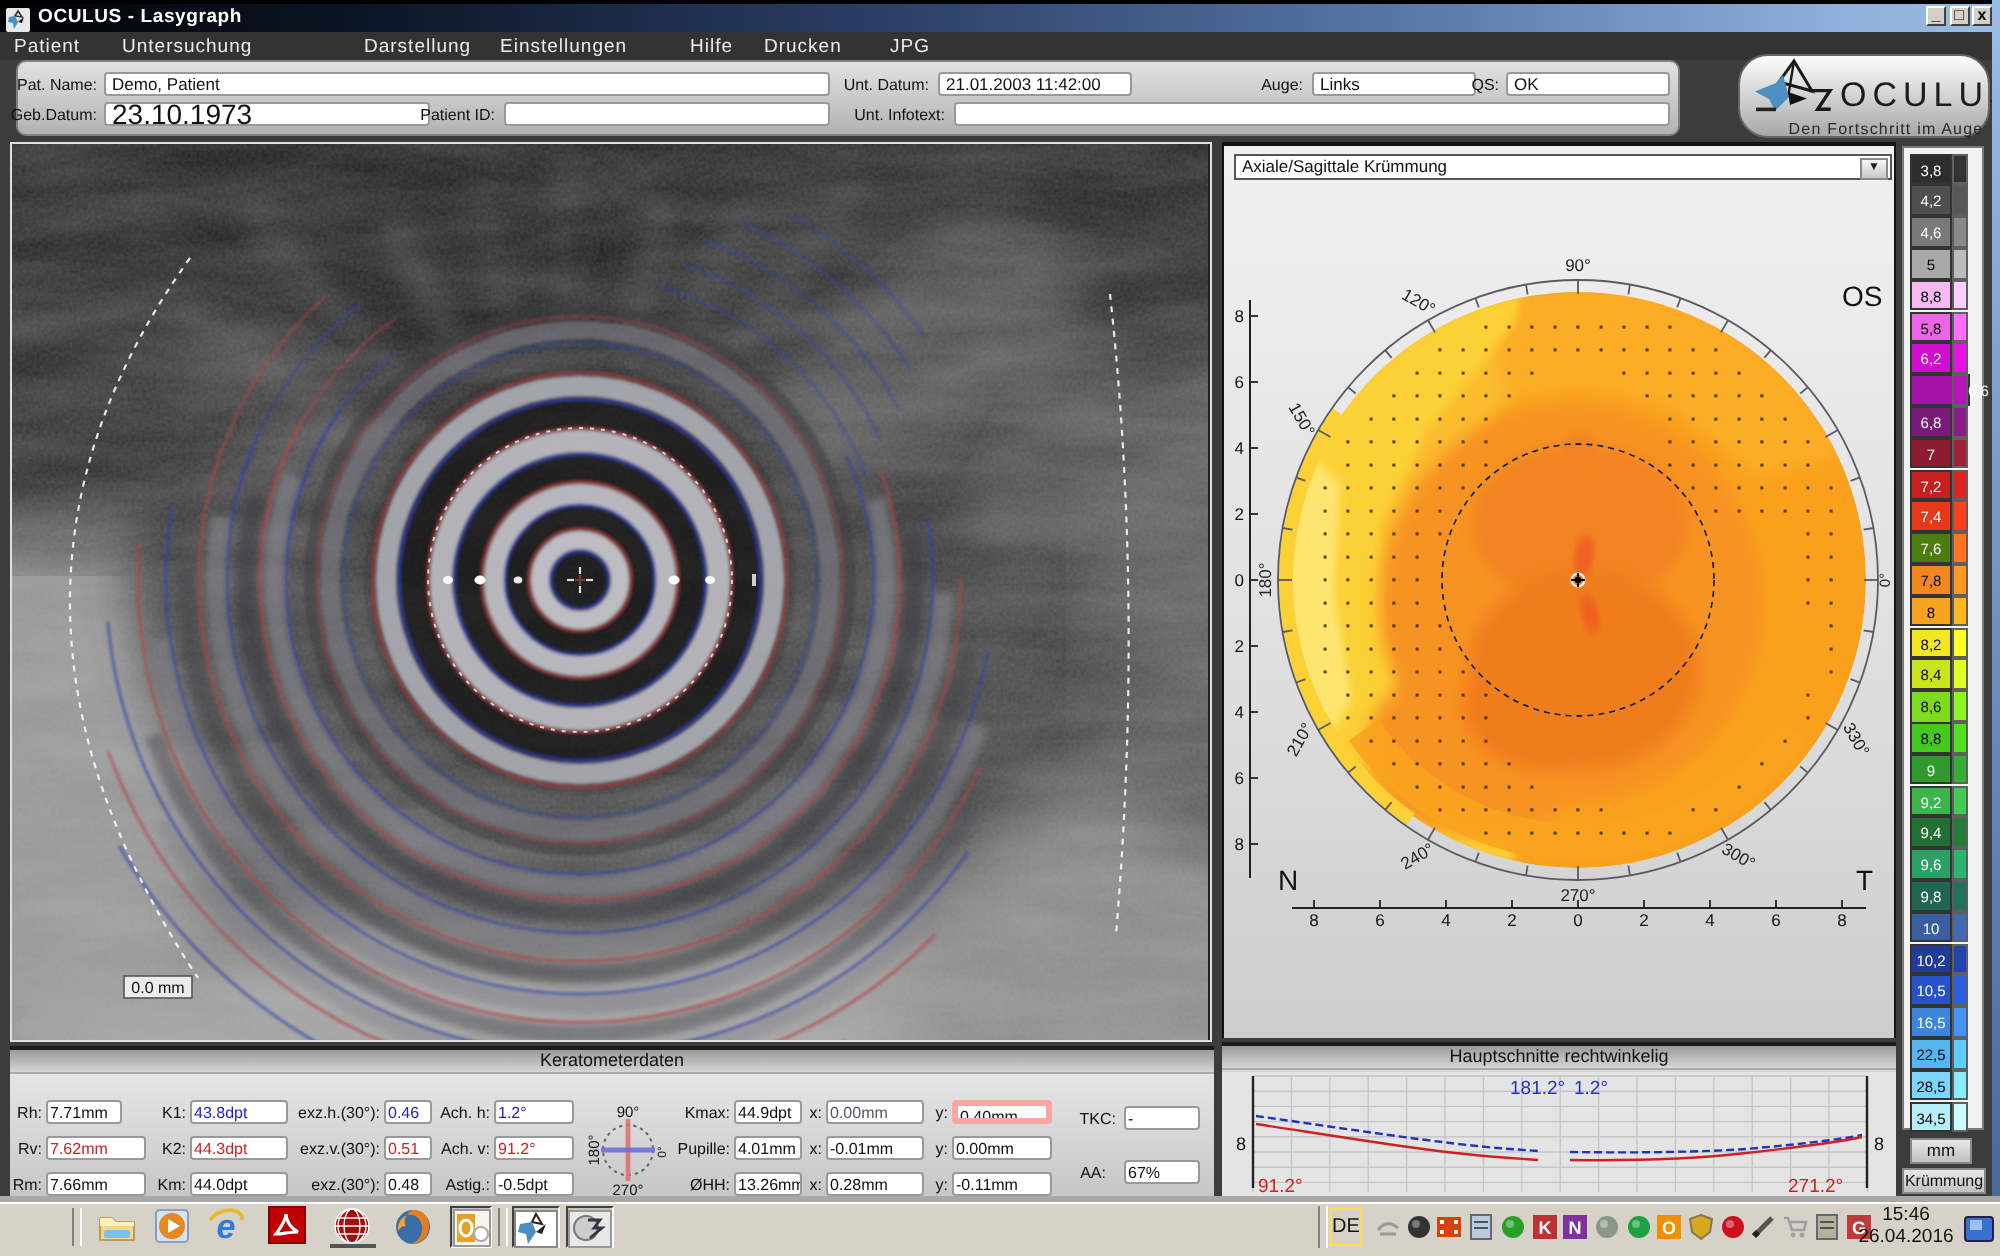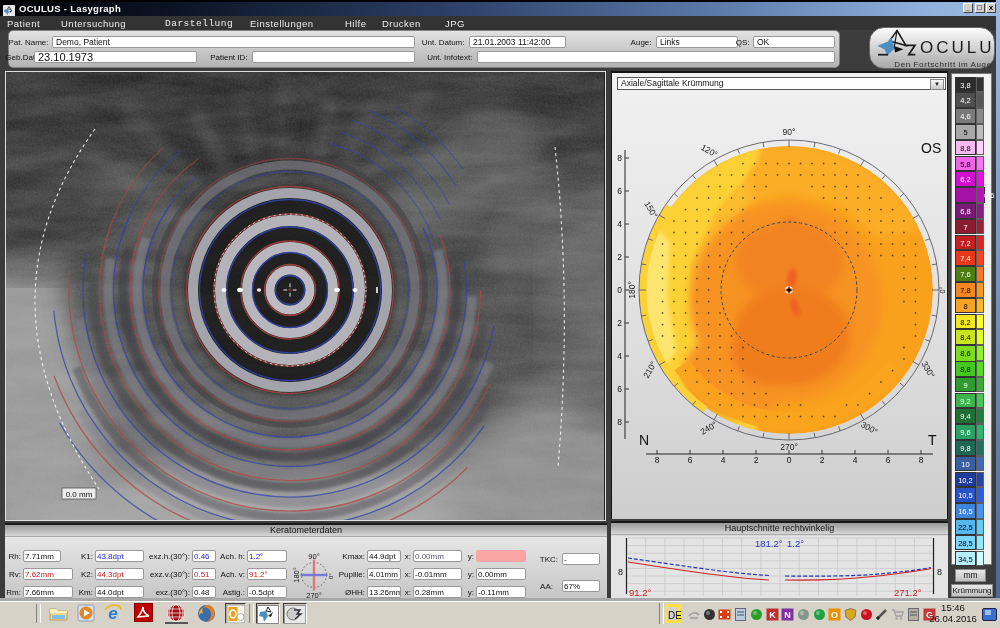--- a/index.html
+++ b/index.html
@@ -14,37 +14,37 @@
         <path d="M6,7 L9,4.5 L8,7.5 Z" fill="#222"></path>
       </svg></div>
     <div class="abs" style="left:19px;top:3px;font-size:9.5px;font-weight:bold;letter-spacing:0.3px;color:#fff;">OCULUS - Lasygraph</div>
     <div class="abs" style="left:963.0px;top:3px;width:10px;height:10px;background:#d4d0c8;border:1px solid;border-color:#fff #404040 #404040 #fff;box-sizing:border-box;font-size:8px;font-weight:bold;color:#000;text-align:center;line-height:8px;">_</div>
     <div class="abs" style="left:974.5px;top:3px;width:10px;height:10px;background:#d4d0c8;border:1px solid;border-color:#fff #404040 #404040 #fff;box-sizing:border-box;font-size:8px;font-weight:bold;color:#000;text-align:center;line-height:8px;">□</div>
     <div class="abs" style="left:986.0px;top:3px;width:10px;height:10px;background:#d4d0c8;border:1px solid;border-color:#fff #404040 #404040 #fff;box-sizing:border-box;font-size:8px;font-weight:bold;color:#000;text-align:center;line-height:8px;">x</div>
   </div>
 <div class="abs" style="left:0;top:16px;width:1000px;height:14px;background:#333333;color:#ededed;font-size:9.5px;letter-spacing:0.5px;">
     <span class="abs" style="left:7px;top:2px;">Patient</span>
     <span class="abs" style="left:61px;top:2px;">Untersuchung</span>
-    <span class="abs" style="left:165px;top:2px;font-family:Liberation Mono, monospace;">Darstellung</span>
+    <span class="abs" style="left:182px;top:2px;">Darstellung</span>
     <span class="abs" style="left:250px;top:2px;">Einstellungen</span>
     <span class="abs" style="left:345px;top:2px;">Hilfe</span>
     <span class="abs" style="left:382px;top:2px;">Drucken</span>
     <span class="abs" style="left:445px;top:2px;">JPG</span>
   </div>
 <div class="abs" style="left:8px;top:30px;width:830px;height:36px;background:linear-gradient(#e2e2e2,#b2b2b2);border-radius:5px;border:1px solid #808080;"></div>
 <div class="abs" style="right:951.5px;top:38px;font-size:8px;color:#111;white-space:nowrap;">Pat. Name:</div>
 <div class="abs" style="left:52px;top:36px;width:363px;height:12px;background:#fff;border:1px solid #999;border-radius:2px;box-sizing:border-box;font-size:8.5px;color:#111;padding:0 3px;line-height:11px;white-space:nowrap;">Demo, Patient</div>
 <div class="abs" style="right:535.5px;top:38px;font-size:8px;color:#111;white-space:nowrap;">Unt. Datum:</div>
 <div class="abs" style="left:469px;top:36px;width:97px;height:12px;background:#fff;border:1px solid #999;border-radius:2px;box-sizing:border-box;font-size:8.5px;color:#111;padding:0 3px;line-height:11px;white-space:nowrap;">21.01.2003 11:42:00</div>
 <div class="abs" style="right:348.5px;top:38px;font-size:8px;color:#111;white-space:nowrap;">Auge:</div>
 <div class="abs" style="left:656px;top:36px;width:82px;height:12px;background:#fff;border:1px solid #999;border-radius:2px;box-sizing:border-box;font-size:8.5px;color:#111;padding:0 3px;line-height:11px;white-space:nowrap;">Links</div>
 <div class="abs" style="right:250.5px;top:38px;font-size:8px;color:#111;white-space:nowrap;">QS:</div>
 <div class="abs" style="left:753px;top:36px;width:82px;height:12px;background:#fff;border:1px solid #999;border-radius:2px;box-sizing:border-box;font-size:8.5px;color:#111;padding:0 3px;line-height:11px;white-space:nowrap;">OK</div>
 <div class="abs" style="right:951.5px;top:53px;font-size:8px;color:#111;white-space:nowrap;">Geb.Datum:</div>
-<div class="abs" style="left:34px;top:51px;width:163px;height:12px;background:#fff;border:1px solid #999;border-radius:2px;box-sizing:border-box;font-size:11px;color:#111;padding:0 3px;line-height:11px;white-space:nowrap;">23.10.1973</div>
+<div class="abs" style="left:52px;top:51px;width:163px;height:12px;background:#fff;border:1px solid #999;border-radius:2px;box-sizing:border-box;font-size:14px;color:#111;padding:0 3px;line-height:11px;white-space:nowrap;">23.10.1973</div>
 <div class="abs" style="right:752.5px;top:53px;font-size:8px;color:#111;white-space:nowrap;">Patient ID:</div>
 <div class="abs" style="left:252px;top:51px;width:163px;height:12px;background:#fff;border:1px solid #999;border-radius:2px;box-sizing:border-box;font-size:8.5px;color:#111;padding:0 3px;line-height:11px;white-space:nowrap;"></div>
 <div class="abs" style="right:527.5px;top:53px;font-size:8px;color:#111;white-space:nowrap;">Unt. Infotext:</div>
 <div class="abs" style="left:477px;top:51px;width:358px;height:12px;background:#fff;border:1px solid #999;border-radius:2px;box-sizing:border-box;font-size:8.5px;color:#111;padding:0 3px;line-height:11px;white-space:nowrap;"></div>
 <div class="abs" style="left:845px;top:27px;width:126px;height:42px;background:linear-gradient(#fdfdfd,#a8a8a8);border-radius:15px;border:1px solid #666;box-sizing:border-box;margin-left:24px;">
     <div class="abs" style="left:0px;top:0px;"><svg width="147" height="42" viewBox="0 0 147 42">
         <path d="M27,2.5 L36,17.5 L19.5,13 Z" fill="none" stroke="#1a1a1a" stroke-width="1.5"></path>
         <path d="M27,2.5 L24.2,19.5" fill="none" stroke="#1a1a1a" stroke-width="1.2"></path>
         <path d="M7.5,17.7 L18,13.5 L21.5,9.5 L24.5,20.5 L17.5,27.5 L14.5,21.5 Z" fill="#4d8fc0"></path>
         <path d="M24,18 L33.5,21.3 L25,24.5 Z" fill="#111"></path>
@@ -657,21 +657,21 @@
 <div style="position:absolute;left:367px;top:568px;width:34px;height:12px;background:#fff;border:1px solid #999;border-radius:2px;box-sizing:border-box;font-size:8px;color:#111;padding:0px 1px;line-height:11px;white-space:nowrap;overflow:hidden;">4.01mm</div>
 <div style="position:absolute;right:635px;top:588px;font-size:8px;color:#111;white-space:nowrap;">ØHH:</div>
 <div style="position:absolute;left:367px;top:586px;width:34px;height:12px;background:#fff;border:1px solid #999;border-radius:2px;box-sizing:border-box;font-size:8px;color:#111;padding:0px 1px;line-height:11px;white-space:nowrap;overflow:hidden;">13.26mm</div>
 <div style="position:absolute;right:589px;top:552px;font-size:8px;color:#111;white-space:nowrap;">x:</div>
 <div style="position:absolute;left:413px;top:550px;width:49px;height:12px;background:#fff;border:1px solid #999;border-radius:2px;box-sizing:border-box;font-size:8px;color:#556;padding:0px 1px;line-height:11px;white-space:nowrap;overflow:hidden;">0.00mm</div>
 <div style="position:absolute;right:589px;top:570px;font-size:8px;color:#111;white-space:nowrap;">x:</div>
 <div style="position:absolute;left:413px;top:568px;width:49px;height:12px;background:#fff;border:1px solid #999;border-radius:2px;box-sizing:border-box;font-size:8px;color:#111;padding:0px 1px;line-height:11px;white-space:nowrap;overflow:hidden;">-0.01mm</div>
 <div style="position:absolute;right:589px;top:588px;font-size:8px;color:#111;white-space:nowrap;">x:</div>
 <div style="position:absolute;left:413px;top:586px;width:49px;height:12px;background:#fff;border:1px solid #999;border-radius:2px;box-sizing:border-box;font-size:8px;color:#111;padding:0px 1px;line-height:11px;white-space:nowrap;overflow:hidden;">0.28mm</div>
 <div style="position:absolute;right:526px;top:552px;font-size:8px;color:#111;white-space:nowrap;">y:</div>
-<div style="position:absolute;left:476px;top:550px;width:50px;height:12px;background:#fff;border:6px solid #fca5a5;border-radius:2px;box-sizing:border-box;font-size:8px;color:#111;padding:0px 1px;line-height:11px;white-space:nowrap;overflow:hidden;">0.40mm</div>
+<div style="position:absolute;left:476px;top:550px;width:50px;height:12px;background:#fff;border:3px solid #fca5a5;border-radius:2px;box-sizing:border-box;font-size:8px;color:#111;padding:0px 1px;line-height:11px;white-space:nowrap;overflow:hidden;">0.40mm</div>
 <div style="position:absolute;right:526px;top:570px;font-size:8px;color:#111;white-space:nowrap;">y:</div>
 <div style="position:absolute;left:476px;top:568px;width:50px;height:12px;background:#fff;border:1px solid #999;border-radius:2px;box-sizing:border-box;font-size:8px;color:#111;padding:0px 1px;line-height:11px;white-space:nowrap;overflow:hidden;">0.00mm</div>
 <div style="position:absolute;right:526px;top:588px;font-size:8px;color:#111;white-space:nowrap;">y:</div>
 <div style="position:absolute;left:476px;top:586px;width:50px;height:12px;background:#fff;border:1px solid #999;border-radius:2px;box-sizing:border-box;font-size:8px;color:#111;padding:0px 1px;line-height:11px;white-space:nowrap;overflow:hidden;">-0.11mm</div>
 <div style="position:absolute;right:442px;top:555px;font-size:8px;color:#111;white-space:nowrap;">TKC:</div>
 <div style="position:absolute;left:562px;top:553px;width:38px;height:12px;background:#fff;border:1px solid #999;border-radius:2px;box-sizing:border-box;font-size:8px;color:#111;padding:0px 1px;line-height:11px;white-space:nowrap;overflow:hidden;">-</div>
 <div style="position:absolute;right:447px;top:582px;font-size:8px;color:#111;white-space:nowrap;">AA:</div>
 <div style="position:absolute;left:562px;top:580px;width:38px;height:12px;background:#fff;border:1px solid #999;border-radius:2px;box-sizing:border-box;font-size:8px;color:#111;padding:0px 1px;line-height:11px;white-space:nowrap;overflow:hidden;">67%</div>
 <div class="abs" style="left:289px;top:548px;"><svg width="52" height="52" viewBox="0 0 52 52">
       <circle cx="25" cy="27" r="12.5" fill="none" stroke="#666" stroke-width="1" stroke-dasharray="1.6,2"></circle>
@@ -779,21 +779,21 @@
         <path d="M10,10 L15,6 L13,11 Z" fill="#222"></path>
       </svg></div>
   </div>
 <div style="position:absolute;left:283px;top:603px;width:24px;height:21px;border:1px solid;border-color:#404040 #fff #fff #404040;background:#c8c4ba;box-sizing:border-box;">
     <div style="width:20px;height:17px;background:#e8e8e8;border:1px solid #999;margin:1px auto;"><svg width="20" height="17" viewBox="0 0 20 17">
         <circle cx="8" cy="8" r="6" fill="#ccc" stroke="#777"></circle>
         <path d="M9,4 L15,4 L12,8 L16,8 L10,13" fill="none" stroke="#334" stroke-width="1.4"></path>
       </svg></div>
   </div>
 <div style="position:absolute;left:659px;top:603px;width:3px;height:21px;border-left:1px solid #808080;border-right:1px solid #fff;"></div>
-<div style="position:absolute;left:665px;top:604px;width:16px;height:19px;border:3px solid #fde047;box-sizing:border-box;font-size:10px;text-align:center;line-height:17px;color:#111;">DE</div>
+<div style="position:absolute;left:665px;top:604px;width:16px;height:19px;border:1px solid #fde047;box-sizing:border-box;font-size:10px;text-align:center;line-height:17px;color:#111;">DE</div>
 <div style="position:absolute;left:687px;top:607px;width:13px;height:13px;"><svg width="13" height="13">
       <path d="M2,8 C5,4 9,4 12,7" fill="none" stroke="#9a9a9a" stroke-width="1.5"></path>
       <line x1="3" y1="10" x2="11" y2="10" stroke="#9a9a9a" stroke-width="1.5"></line>
     </svg></div>
 <div style="position:absolute;left:702.7px;top:607px;width:13px;height:13px;"><svg width="13" height="13">
       <circle cx="6.5" cy="6.5" r="5.5" fill="#333333"></circle>
       <circle cx="5" cy="5" r="2" fill="#ffffff" opacity="0.35"></circle>
     </svg></div>
 <div style="position:absolute;left:718.4px;top:607px;width:13px;height:13px;"><svg width="13" height="13">
       <rect x="0.5" y="1.5" width="12" height="10" fill="#d84010"></rect>

